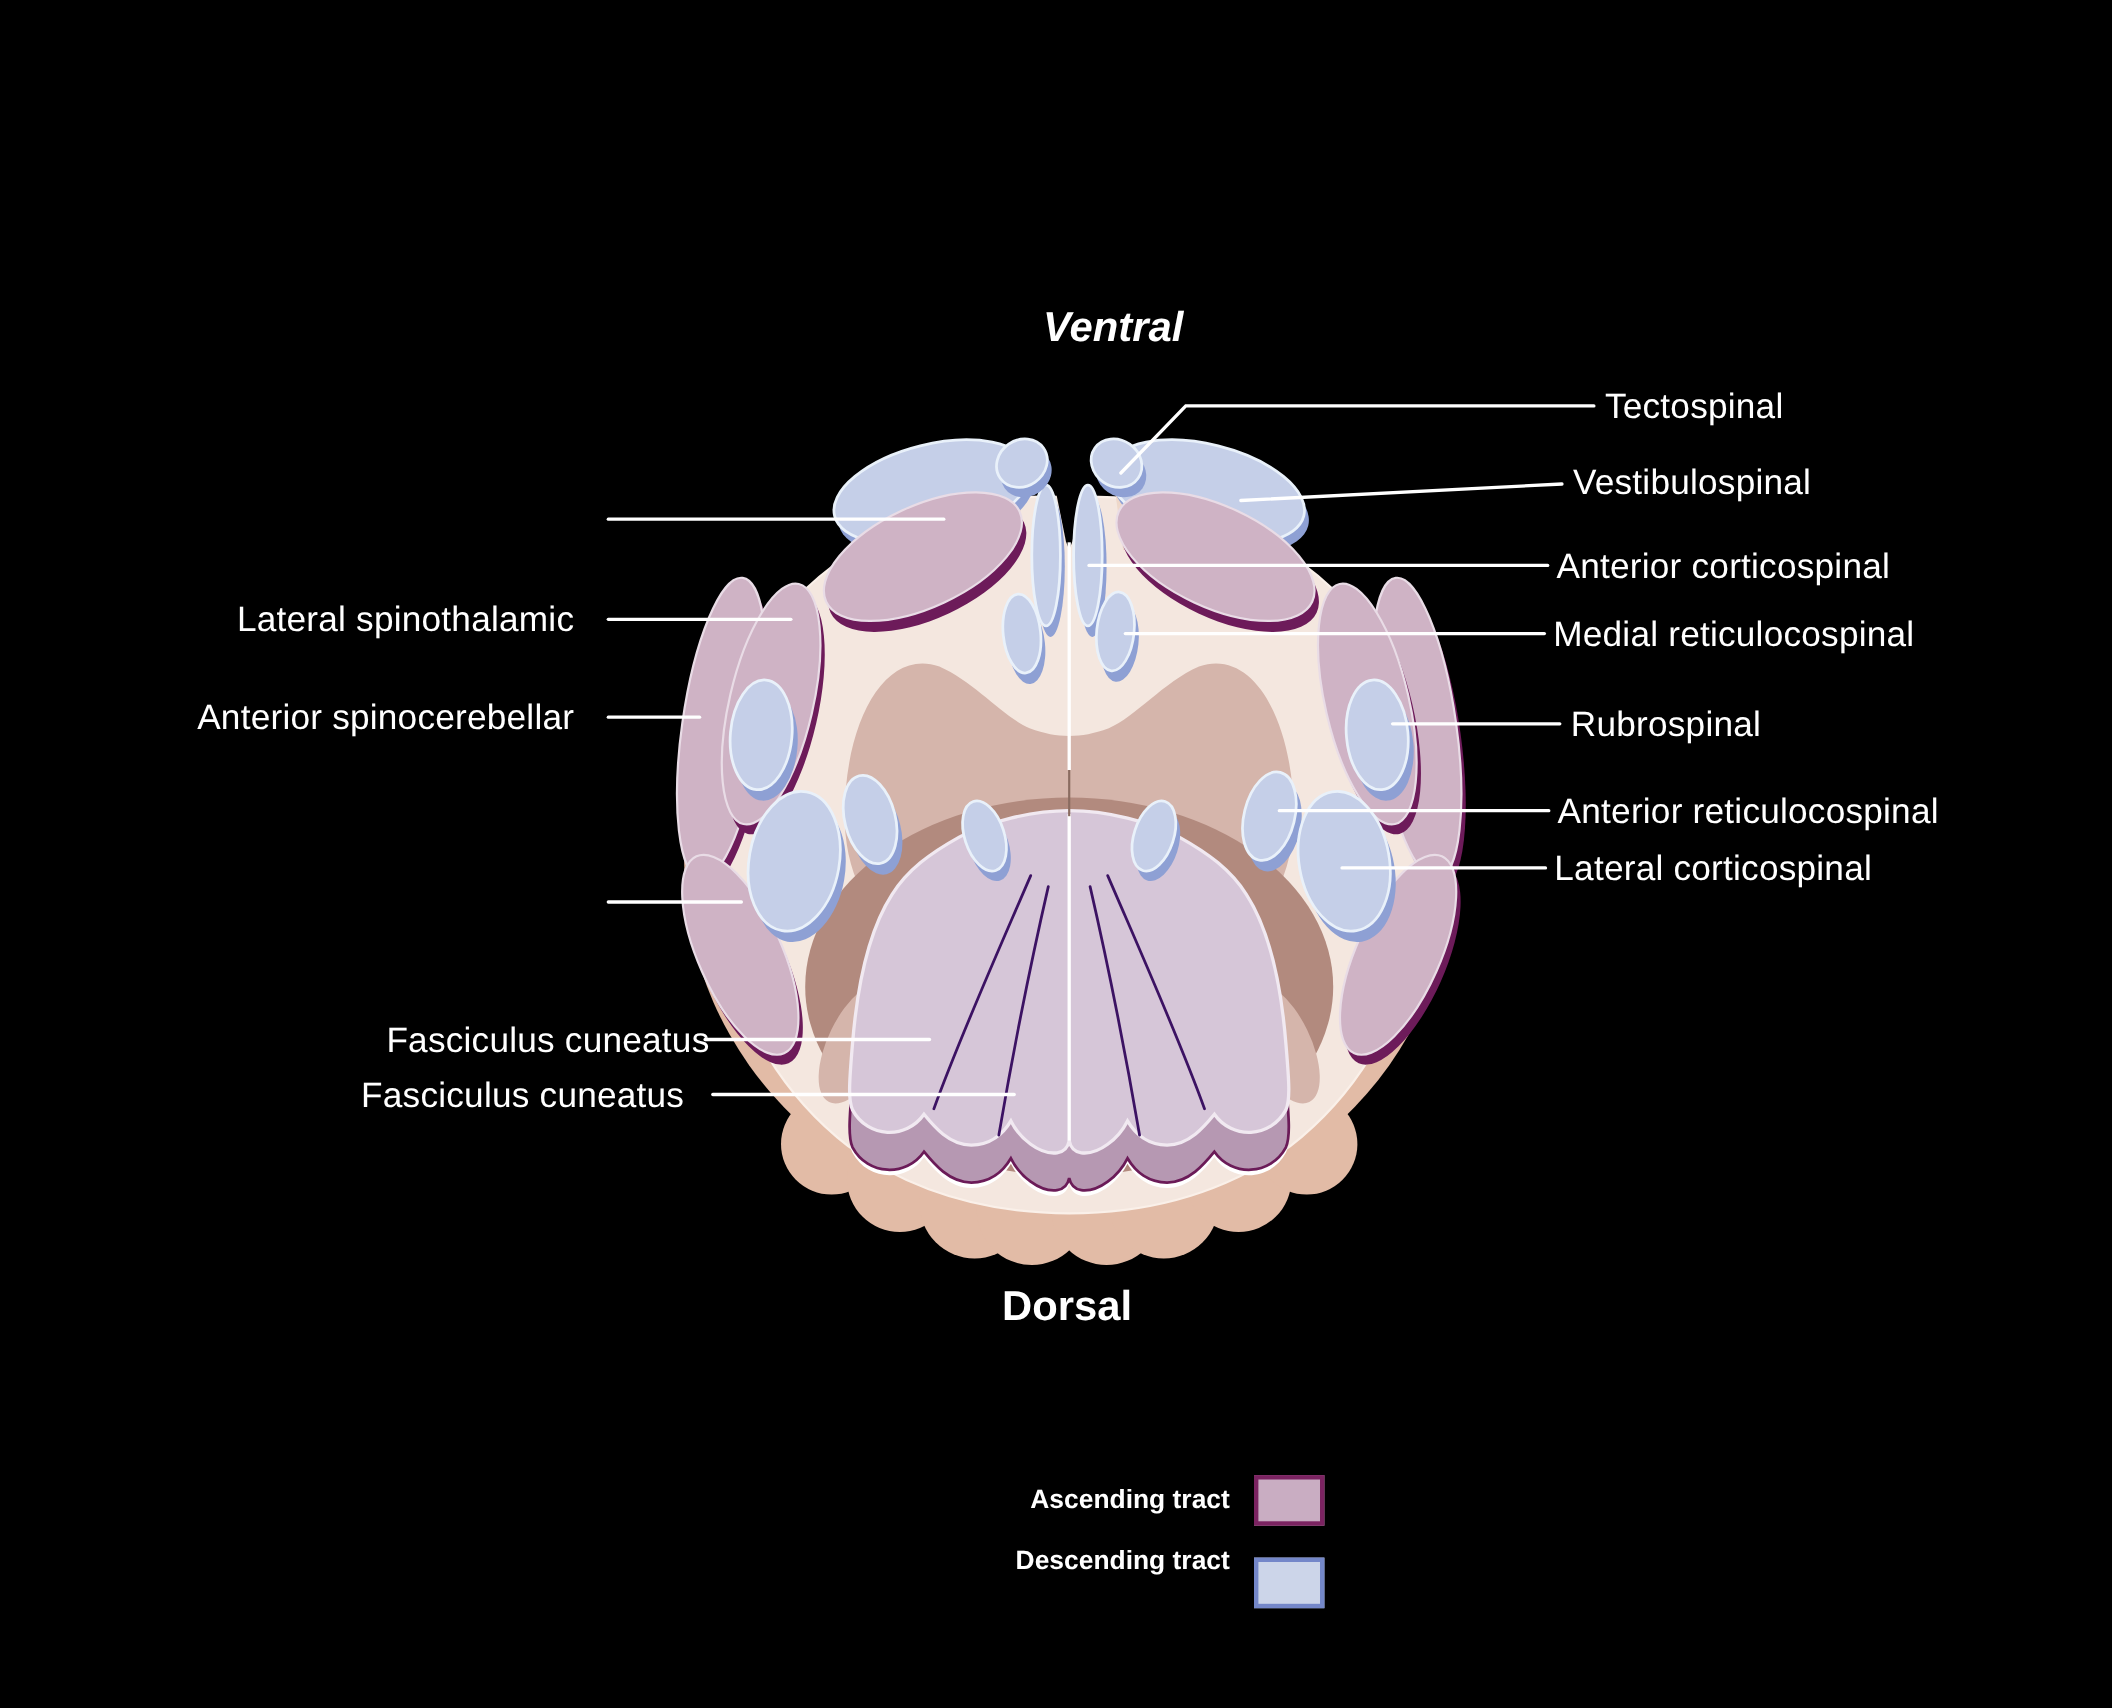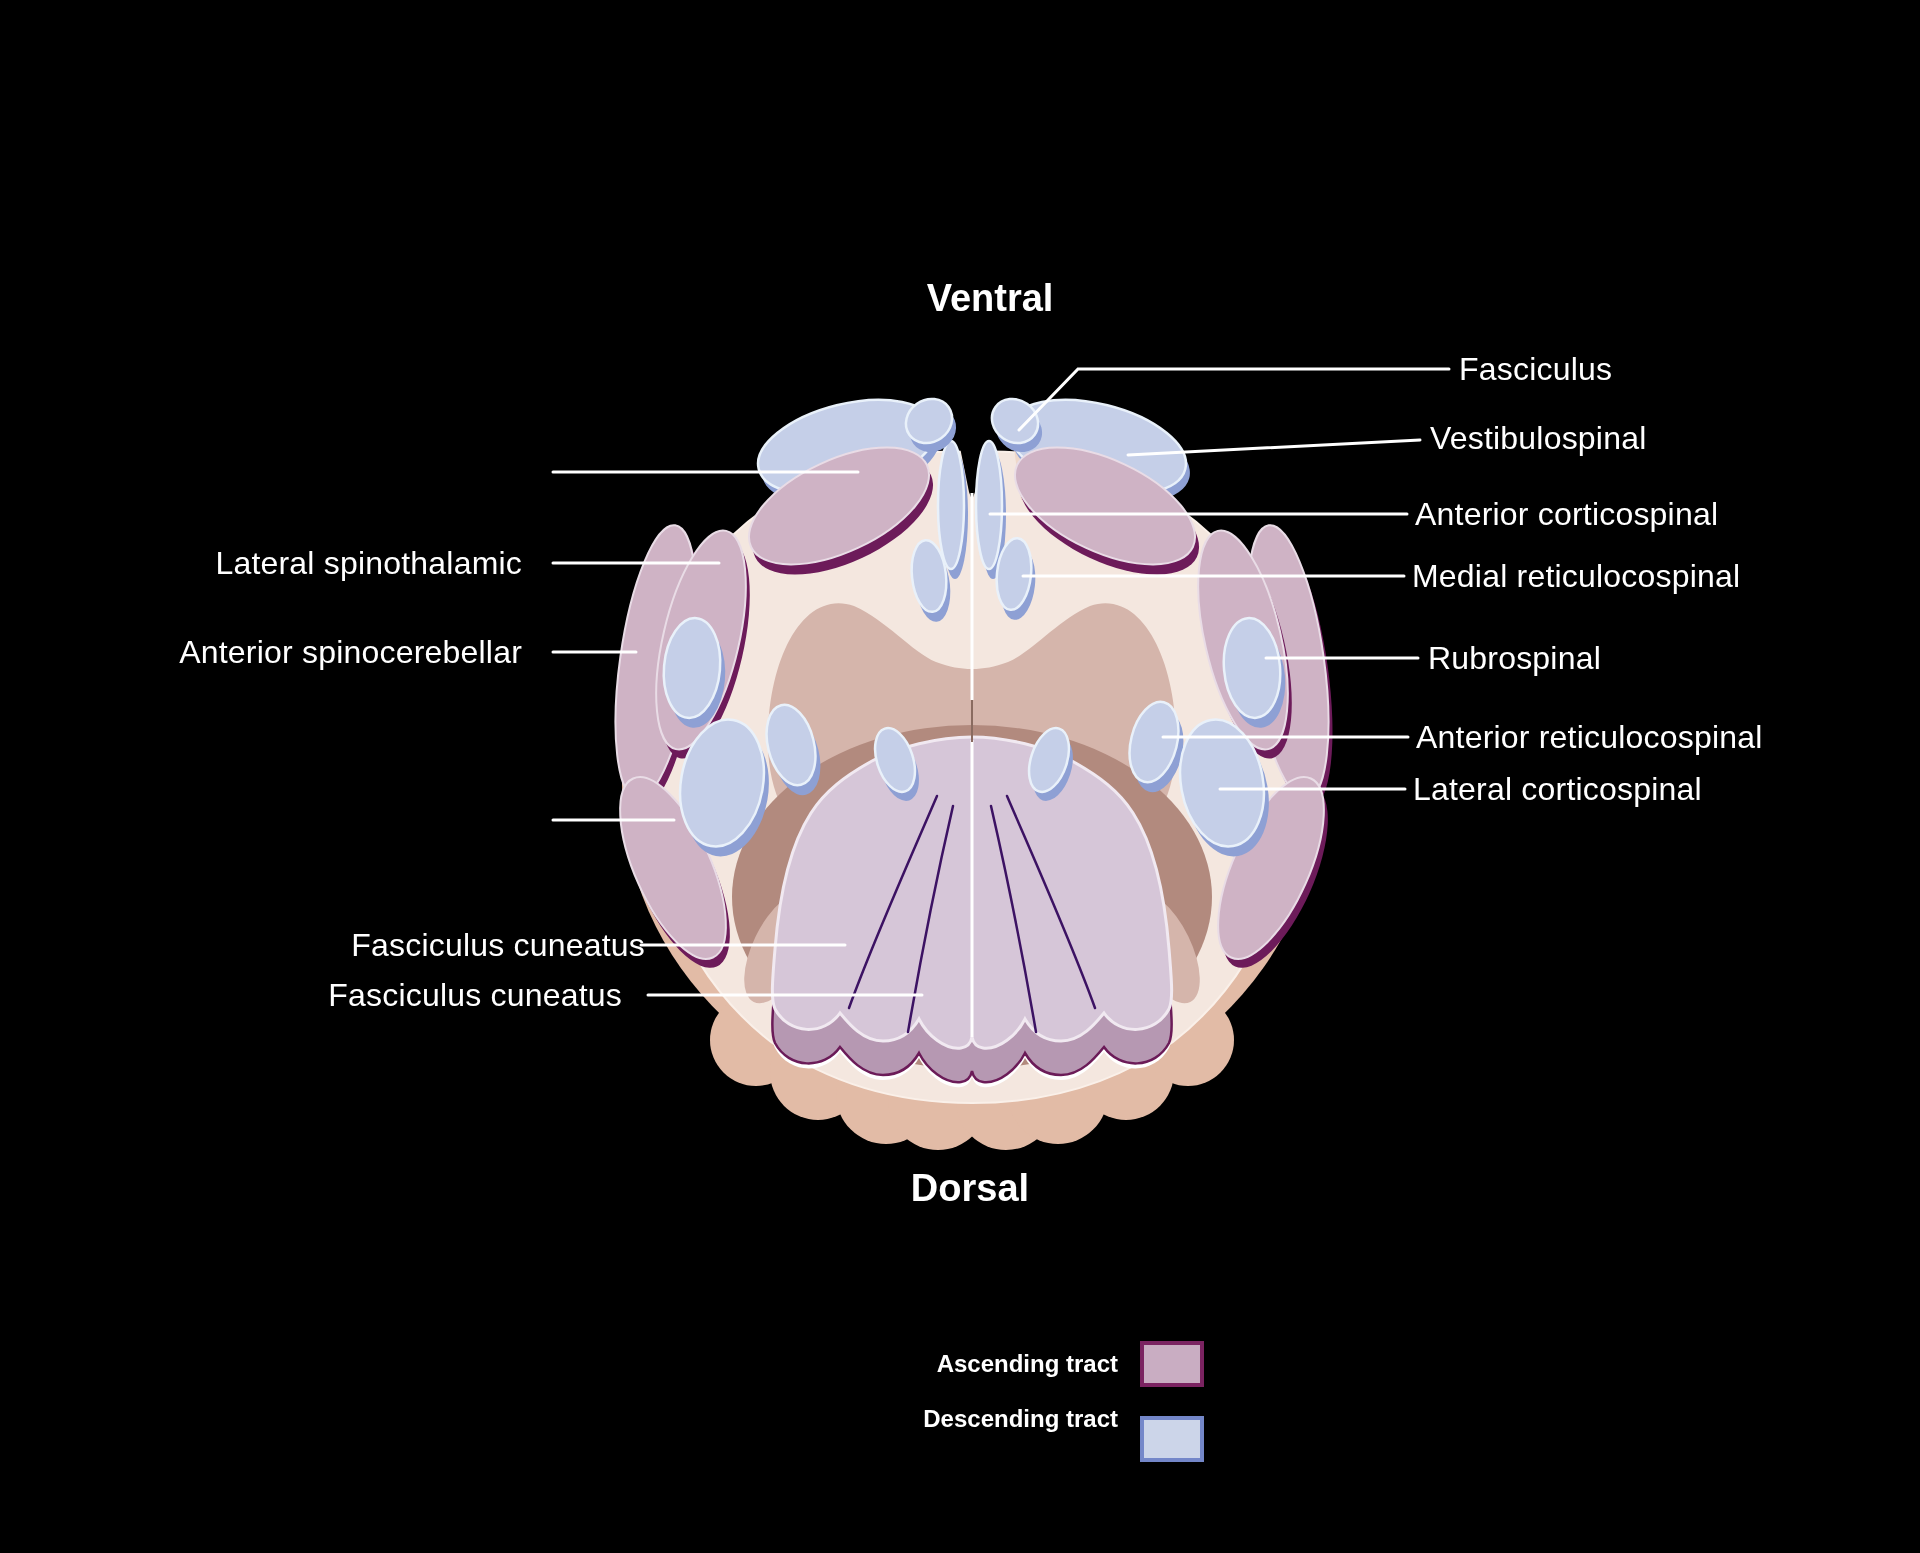--- a/index.html
+++ b/index.html
@@ -215,29 +215,29 @@
       <path d="M 1449,369 H 1078 L 1019,430"></path>
       <path d="M 1420,440 L 1128,455"></path>
       <path d="M 1407,514 H 990"></path>
       <path d="M 1404,576 H 1023"></path>
       <path d="M 1418,658 H 1266"></path>
       <path d="M 1408,737 H 1163"></path>
       <path d="M 1405,789 H 1220"></path>
     </g>
   </svg>
 
-  <div class="title" style="left:990px;top:277px;">Ventral</div>
+  <div class="title" style="left:1012px;top:277px;font-style:italic;">Ventral</div>
   <div class="title" style="left:970px;top:1167px;">Dorsal</div>
 
   <div class="lbl left-col" style="top:544px;right:1398px;">Lateral spinothalamic</div>
   <div class="lbl left-col" style="top:633px;right:1398px;margin-left:40px;">Anterior spinocerebellar</div>
   <div class="lbl left-col" style="top:926px;right:1275px;margin-left:20px;">Fasciculus cuneatus</div>
   <div class="lbl left-col" style="top:976px;right:1298px;">Fasciculus cuneatus</div>
 
-  <div class="lbl right-col" style="top:350px;left:1459px;">Fasciculus</div>
+  <div class="lbl right-col" style="top:350px;left:1459px;">Tectospinal</div>
   <div class="lbl right-col" style="top:419px;left:1430px;">Vestibulospinal</div>
   <div class="lbl right-col" style="top:495px;left:1415px;">Anterior corticospinal</div>
   <div class="lbl right-col" style="top:557px;left:1412px;">Medial reticulocospinal</div>
   <div class="lbl right-col" style="top:639px;left:1428px;">Rubrospinal</div>
   <div class="lbl right-col" style="top:718px;left:1416px;">Anterior reticulocospinal</div>
   <div class="lbl right-col" style="top:770px;left:1413px;">Lateral corticospinal</div>
 
   <div>
     <div class="legend-label" style="top:1341px;right:802px;">Ascending tract</div>
     <div class="swatch ascending" style="top:1341px;"></div>

